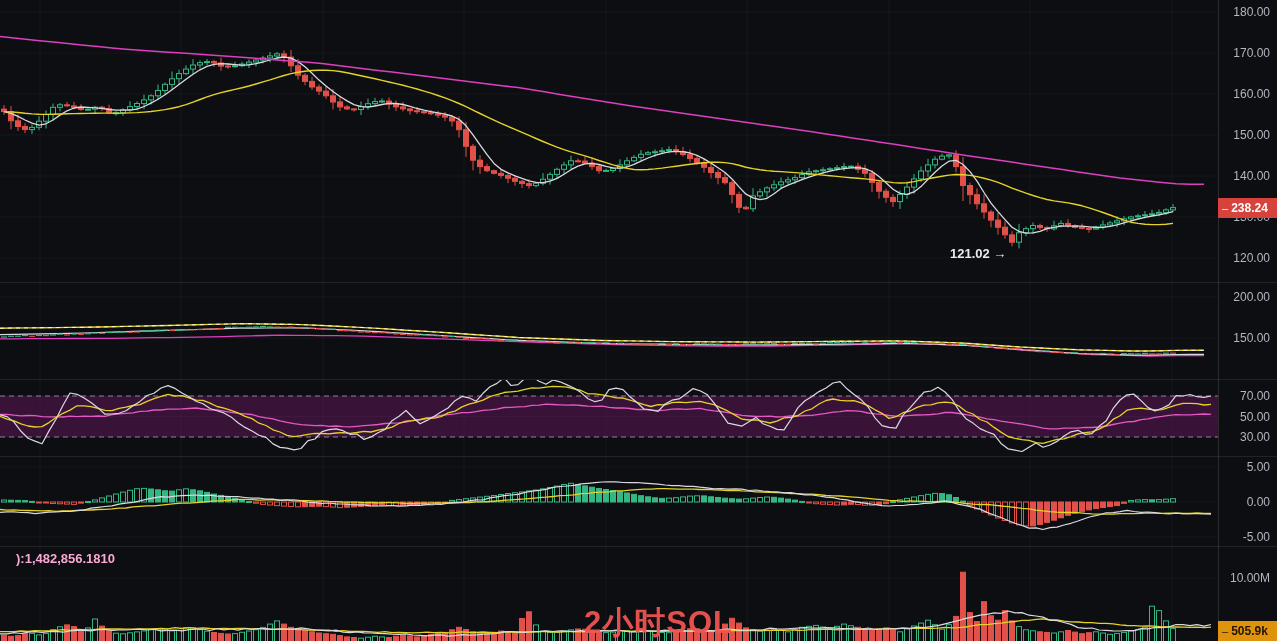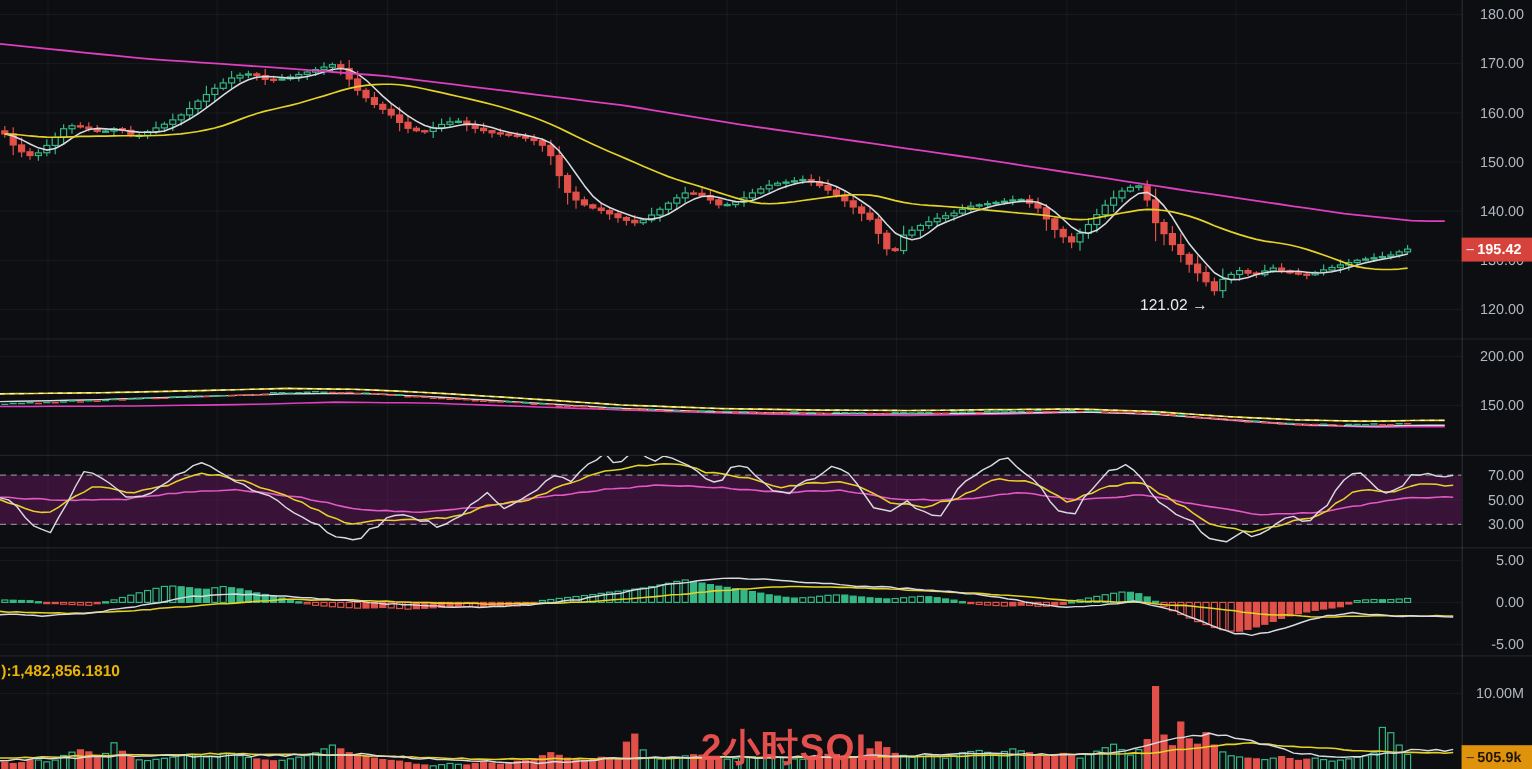--- a/index.html
+++ b/index.html
@@ -1,22 +1,22 @@
 <!DOCTYPE html>
 <html><head>
 <meta charset="utf-8">
 <style>
   html,body{margin:0;padding:0;background:#0c0e11;}
   body{position:relative;width:1277px;height:641px;overflow:hidden;
        font-family:"Liberation Sans",sans-serif;}
   #chart{position:absolute;left:0;top:0;}
   .overlay{position:absolute;white-space:nowrap;}
-  .vol-info{left:1px;top:551px;color:#eab308;font-size:13px;font-weight:bold;}
+  .vol-info{left:16px;top:551px;color:#f9a8d4;font-size:13px;font-weight:bold;}
   .watermark{left:584px;top:583px;color:rgba(239,83,80,.95);font-size:31px;font-weight:700;letter-spacing:1px;margin-top:19px;}
-  .low-note{left:950px;top:246px;color:#e9ebee;font-size:13px;font-weight:normal;}
+  .low-note{left:950px;top:246px;color:#e9ebee;font-size:13px;font-weight:bold;}
   .badge{display:flex;align-items:center;gap:3px;padding-left:4px;box-sizing:border-box;
          width:59px;font-size:12px;font-weight:bold;}
   .price-badge{left:1218px;top:198px;height:20px;background:#d7423c;color:#ffffff;}
   .volume-badge{left:1218px;top:621px;height:20px;background:#df930d;color:#241505;}
   .badge .dash{font-weight:normal;font-size:11px;}
 </style>
 </head>
 <body>
 
 <svg id="chart" width="1277" height="641" viewBox="0 0 1277 641">
@@ -1128,19 +1128,19 @@
   </svg>
 
 <div class="overlay vol-info">):1,482,856.1810</div>
 
 <div class="overlay watermark">2小时SOL</div>
 
 <div class="overlay low-note">121.02 →</div>
 
 <div class="overlay badge price-badge">
   <span class="dash">–</span>
-  <span>195.42</span>
+  <span>238.24</span>
 </div>
 
 <div class="overlay badge volume-badge">
   <span class="dash">–</span>
   <span>505.9k</span>
 </div>
 
 </body></html>

